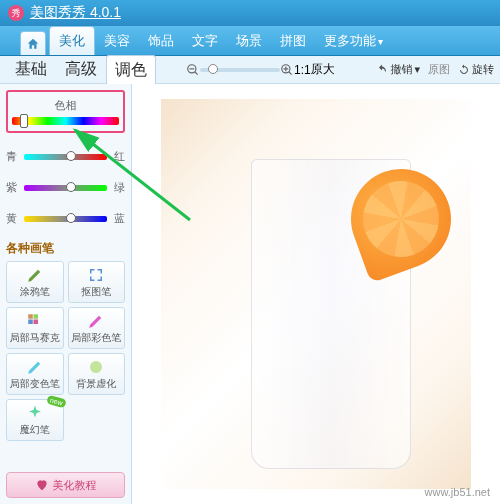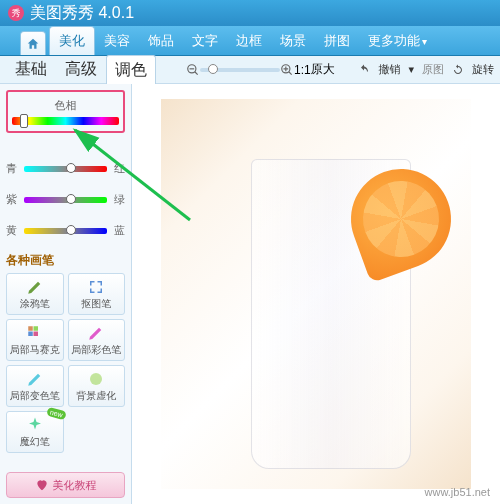--- a/index.html
+++ b/index.html
@@ -1,42 +1,42 @@
 <!DOCTYPE html>
 <html><head>
 <meta charset="utf-8">
 <style>
 * { margin: 0; padding: 0; box-sizing: border-box; }
 body { font-family: "Microsoft YaHei", sans-serif; font-size: 12px; background: #fff; width: 500px; height: 504px; overflow: hidden; position: relative; }
 
 .titlebar { background: linear-gradient(#3CA8E0, #2B8DC8); height: 26px; display: flex; align-items: center; padding: 0 8px; color: #fff; }
 .app-logo { width: 16px; height: 16px; background: #E94B7C; border-radius: 50%; display: flex; align-items: center; justify-content: center; font-size: 9px; color: #fff; margin-right: 6px; }
-.app-title { font-size: 16px; }
+.app-title { font-size: 14px; text-decoration: underline; }
 
 .menubar { background: linear-gradient(#5CBDEE, #3CA5DD); height: 30px; display: flex; align-items: flex-end; padding-left: 20px; border-bottom: 1px solid #1A7BB0; }
 .home-btn { width: 26px; height: 24px; background: linear-gradient(#FDFEFF,#E3F2FB); border: 1px solid #8CC4E5; border-bottom: none; border-radius: 4px 4px 0 0; display: flex; align-items: center; justify-content: center; margin-right: 3px; }
 .tab { padding: 5px 9px; color: #fff; cursor: pointer; font-size: 13px; }
 .tab.active { background: linear-gradient(#FDFEFF,#E3F2FB); color: #1A7BB0; border: 1px solid #8CC4E5; border-bottom: none; border-radius: 4px 4px 0 0; }
 .more-arrow { font-size: 10px; margin-left: 2px; }
 
 .toolbar { background: #E8F4FB; height: 28px; border-bottom: 1px solid #C5DCED; display: flex; align-items: center; padding: 0 6px; }
 .subtab { padding: 4px 8px; border: 1px solid transparent; cursor: pointer; font-size: 16px; color: #333; }
 .subtab.active { background: #fff; border: 1px solid #B8D4E8; border-bottom: 1px solid #fff; border-radius: 3px 3px 0 0; margin-bottom: -1px; }
 .zoom-area { display: flex; align-items: center; margin-left: 30px; gap: 0; }
 .zoom-icon { width: 14px; height: 14px; }
 .zoom-slider { width: 80px; height: 4px; background: #C5DCED; border-radius: 2px; position: relative; }
 .zoom-thumb { width: 10px; height: 10px; background: #fff; border: 1px solid #888; border-radius: 50%; position: absolute; top: -4px; left: 8px; }
 .tool-right { margin-left: auto; display: flex; gap: 8px; align-items: center; color: #888; font-size: 11px; }
-.tool-item { display: flex; align-items: center; gap: 8px; cursor: pointer; }
+.tool-item { display: flex; align-items: center; gap: 2px; cursor: pointer; }
 .tool-item.enabled { color: #333; }
 
 .main { display: flex; height: 420px; }
 .sidebar { width: 132px; background: #F3F8FC; border-right: 1px solid #C5DCED; padding: 6px; display: flex; flex-direction: column; }
 
-.hue-box { border: 2px solid #E94B7C; border-radius: 3px; padding: 6px 4px; margin-bottom: 20px; position: relative; }
+.hue-box { border: 2px solid #E94B7C; border-radius: 3px; padding: 6px 4px; margin-bottom: 8px; position: relative; }
 .hue-label { text-align: center; font-size: 11px; color: #666; margin-bottom: 4px; }
 .gradient-bar { height: 8px; background: linear-gradient(90deg, #f00, #ff0, #0f0, #0ff, #00f, #f0f, #f00); border-radius: 2px; position: relative; }
 .gradient-thumb { position: absolute; width: 8px; height: 14px; background: #fff; border: 1px solid #666; top: -3px; left: 8px; border-radius: 2px; }
 
 .slider-row { display: flex; align-items: center; margin: 8px 0; font-size: 11px; color: #666; }
 .slider-row .lbl-l { width: 14px; }
 .slider-row .lbl-r { width: 14px; text-align: right; }
 .hue-slider { flex: 1; height: 6px; margin: 0 4px; border-radius: 2px; position: relative; }
 .s1 { background: linear-gradient(90deg, #0ff, #888, #f00); }
 .s2 { background: linear-gradient(90deg, #a0f, #888, #0f0); }
@@ -71,21 +71,20 @@
 <div class="menubar">
   <div class="home-btn">
     <svg class="zoom-icon" viewBox="0 0 24 24">
         <path fill="#3B8FC2" d="M12 3l9 8h-3v9h-4v-6h-4v6H6v-9H3z"></path>
       </svg>
   </div>
   <div class="tab active">美化</div>
   <div class="tab">美容</div>
   <div class="tab">饰品</div>
   <div class="tab">文字</div>
-  <div class="tab">边框</div>
   <div class="tab">场景</div>
   <div class="tab">拼图</div>
   <div class="tab"><span>更多功能</span><span class="more-arrow">▾</span></div>
 </div>
 
 <div class="toolbar">
   <div class="subtab">基础</div>
   <div class="subtab">高级</div>
   <div class="subtab active">调色</div>
   <div class="zoom-area">

